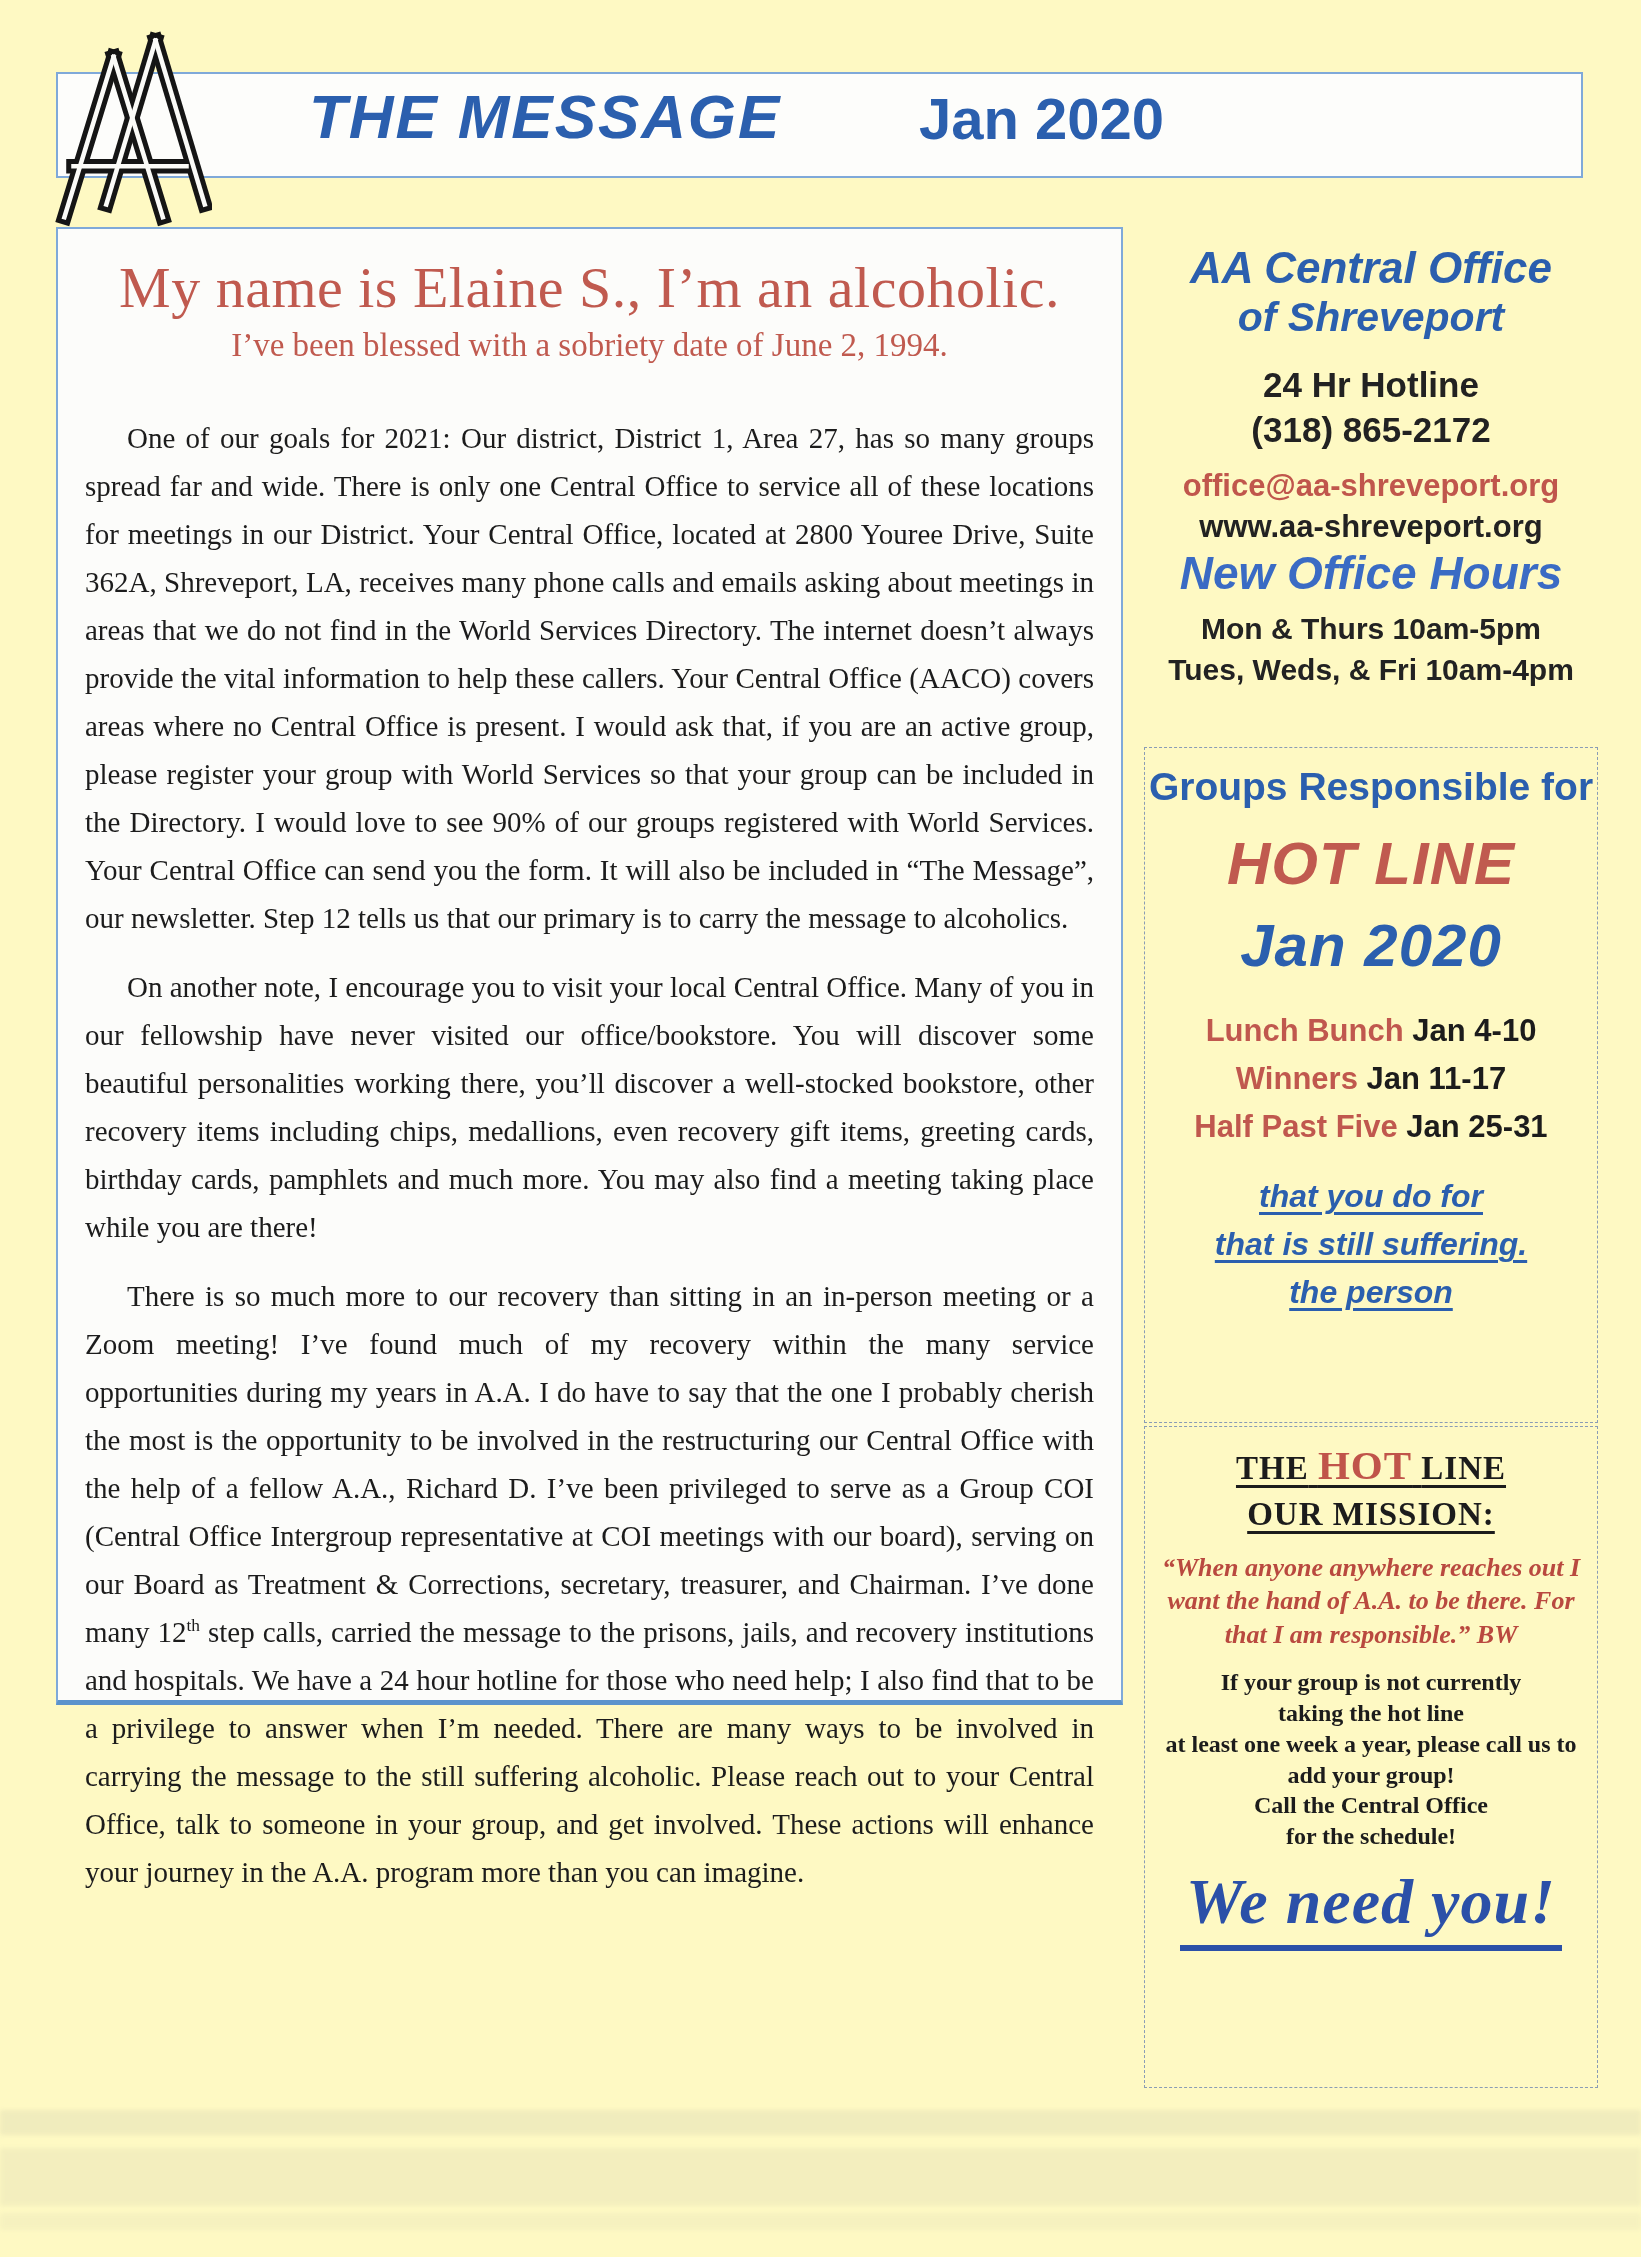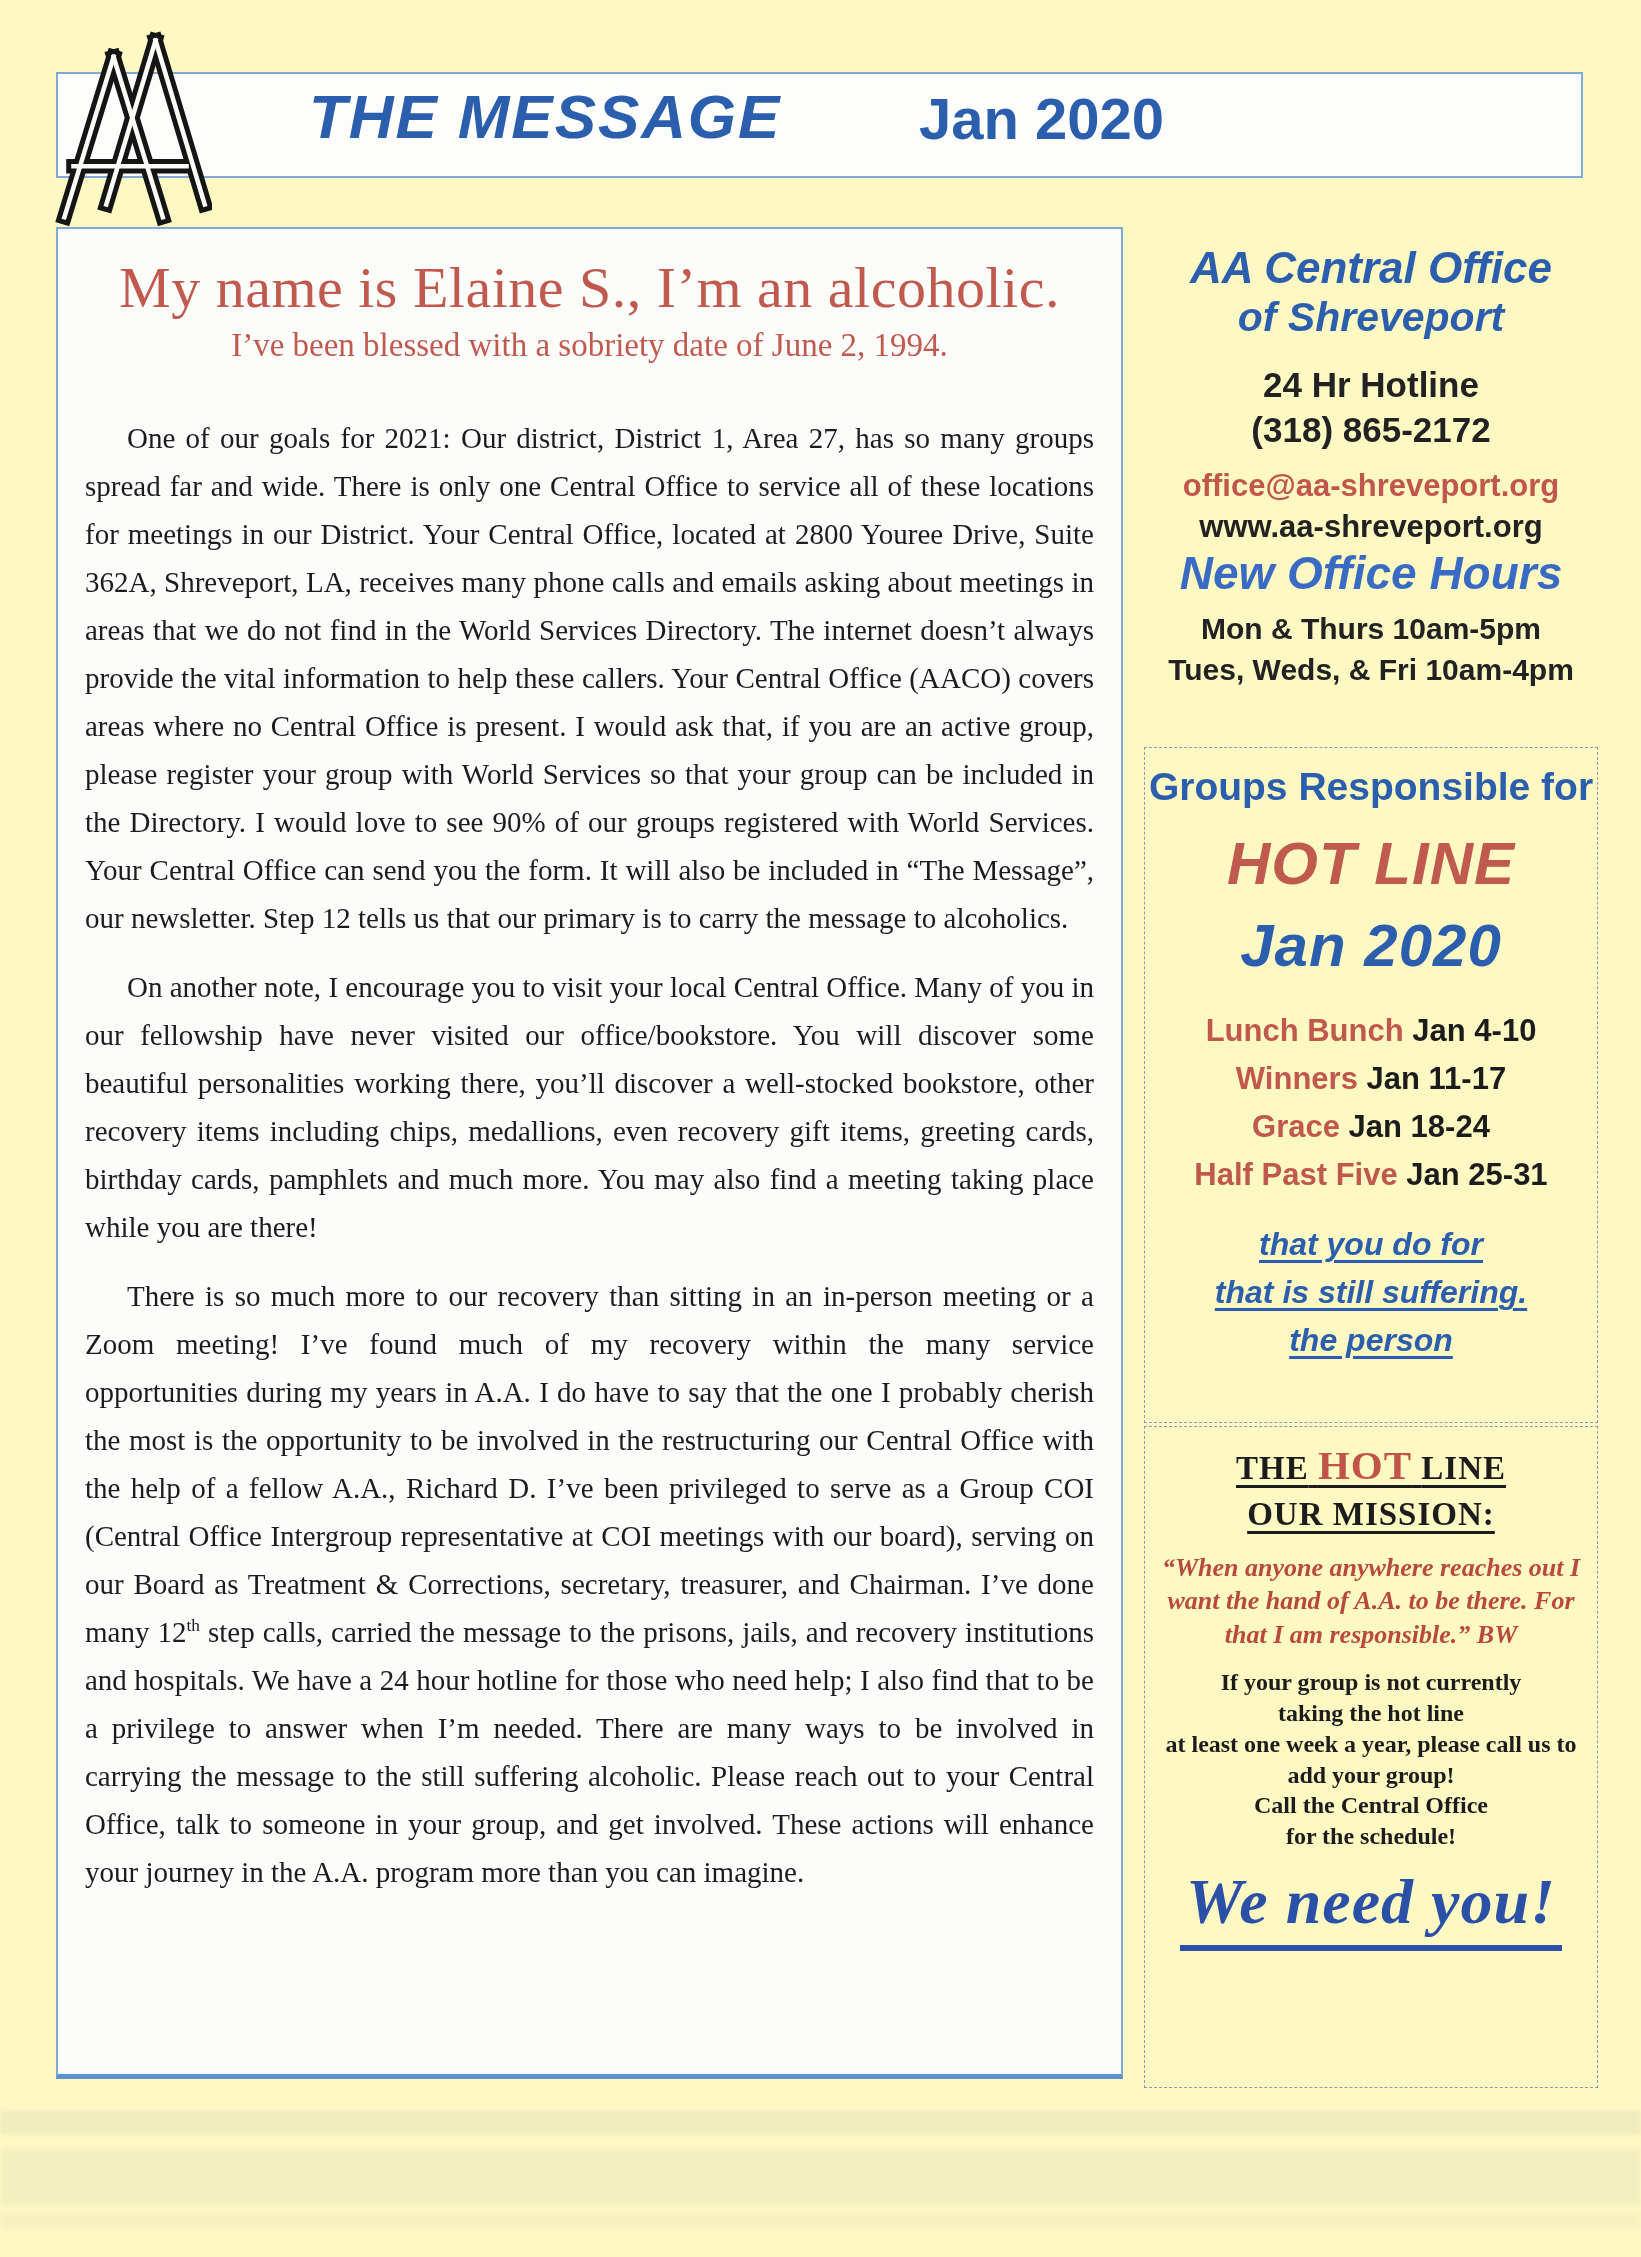--- a/index.html
+++ b/index.html
@@ -31,21 +31,21 @@
     position:absolute; left:919px; top:85px;
     font-family:"Liberation Sans", sans-serif;
     font-weight:bold; font-size:58px;
     color:#2b5fae; white-space:nowrap;
   }
   .logo-wrap { position:absolute; left:48px; top:25px; width:164px; height:205px; z-index:3; }
 
   
   .article-box {
     position:absolute; left:56px; top:227px;
-    width:1067px; height:1852px;
+    width:1067px; height:1478px;
     border:2.9px solid #7fa9d9;
     border-bottom:5.8px solid #5b93cc;
     background:#fcfcfa;
     padding:0 27px;
   }
   .article-title {
     margin-top:25px; text-align:center;
     font-size:58px; color:#c05a4f; letter-spacing:0.5px;
   }
   .article-subtitle {
@@ -183,21 +183,20 @@
     <div class="office-hours-line">Tues, Weds, &amp; Fri 10am-4pm</div>
   </div>
 
   <div class="dashed-box hotline-box">
     <div class="hb-heading">Groups Responsible for</div>
     <div class="hb-title">HOT LINE</div>
     <div class="hb-month">Jan 2020</div>
     <div class="hb-groups">
       <div class="group-row"><span class="g-name">Lunch Bunch</span> <span class="g-dates">Jan 4-10</span></div>
       <div class="group-row"><span class="g-name">Winners</span> <span class="g-dates">Jan 11-17</span></div>
-      <div class="group-row"><span class="g-name">Grace</span> <span class="g-dates">Jan 18-24</span></div>
       <div class="group-row"><span class="g-name">Half Past Five</span> <span class="g-dates">Jan 25-31</span></div>
     </div>
     <div class="hb-note">
       <div class="hb-note-line">that you do for</div>
       <div class="hb-note-line">that is still suffering.</div>
       <div class="hb-note-line">the person</div>
     </div>
   </div>
 
   <div class="dashed-box mission-box">

